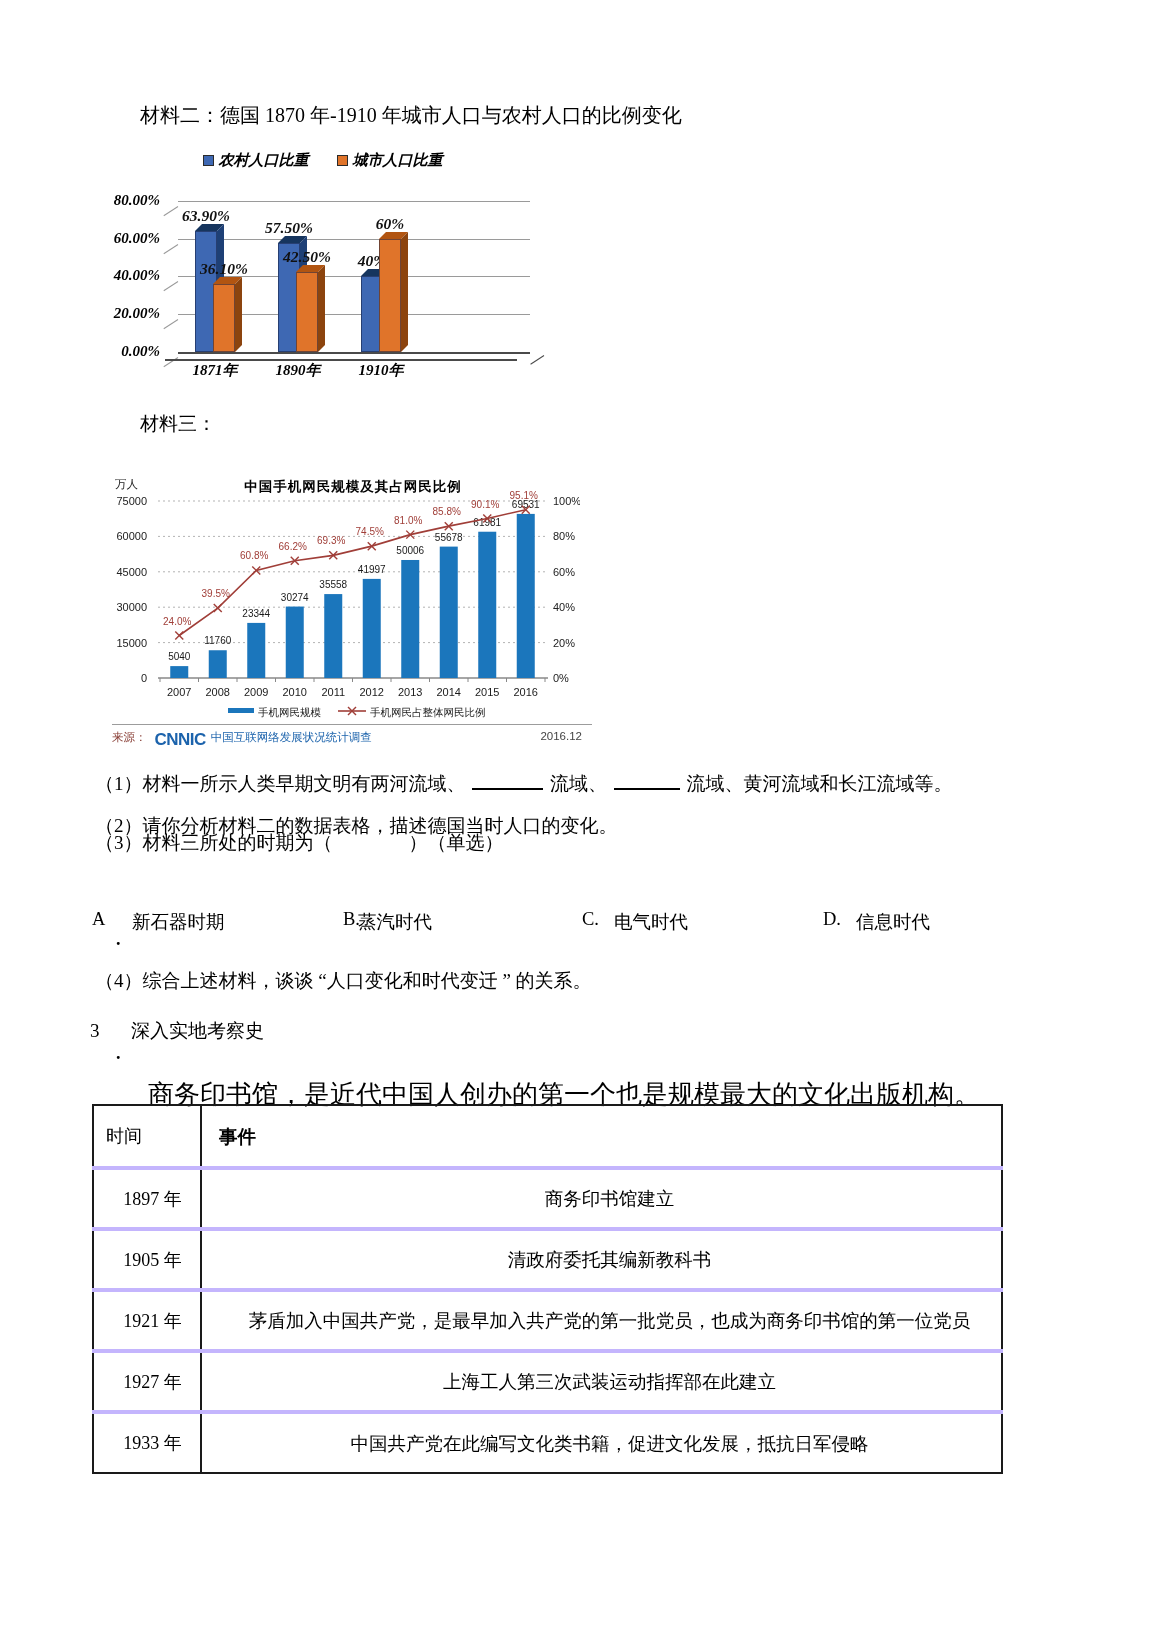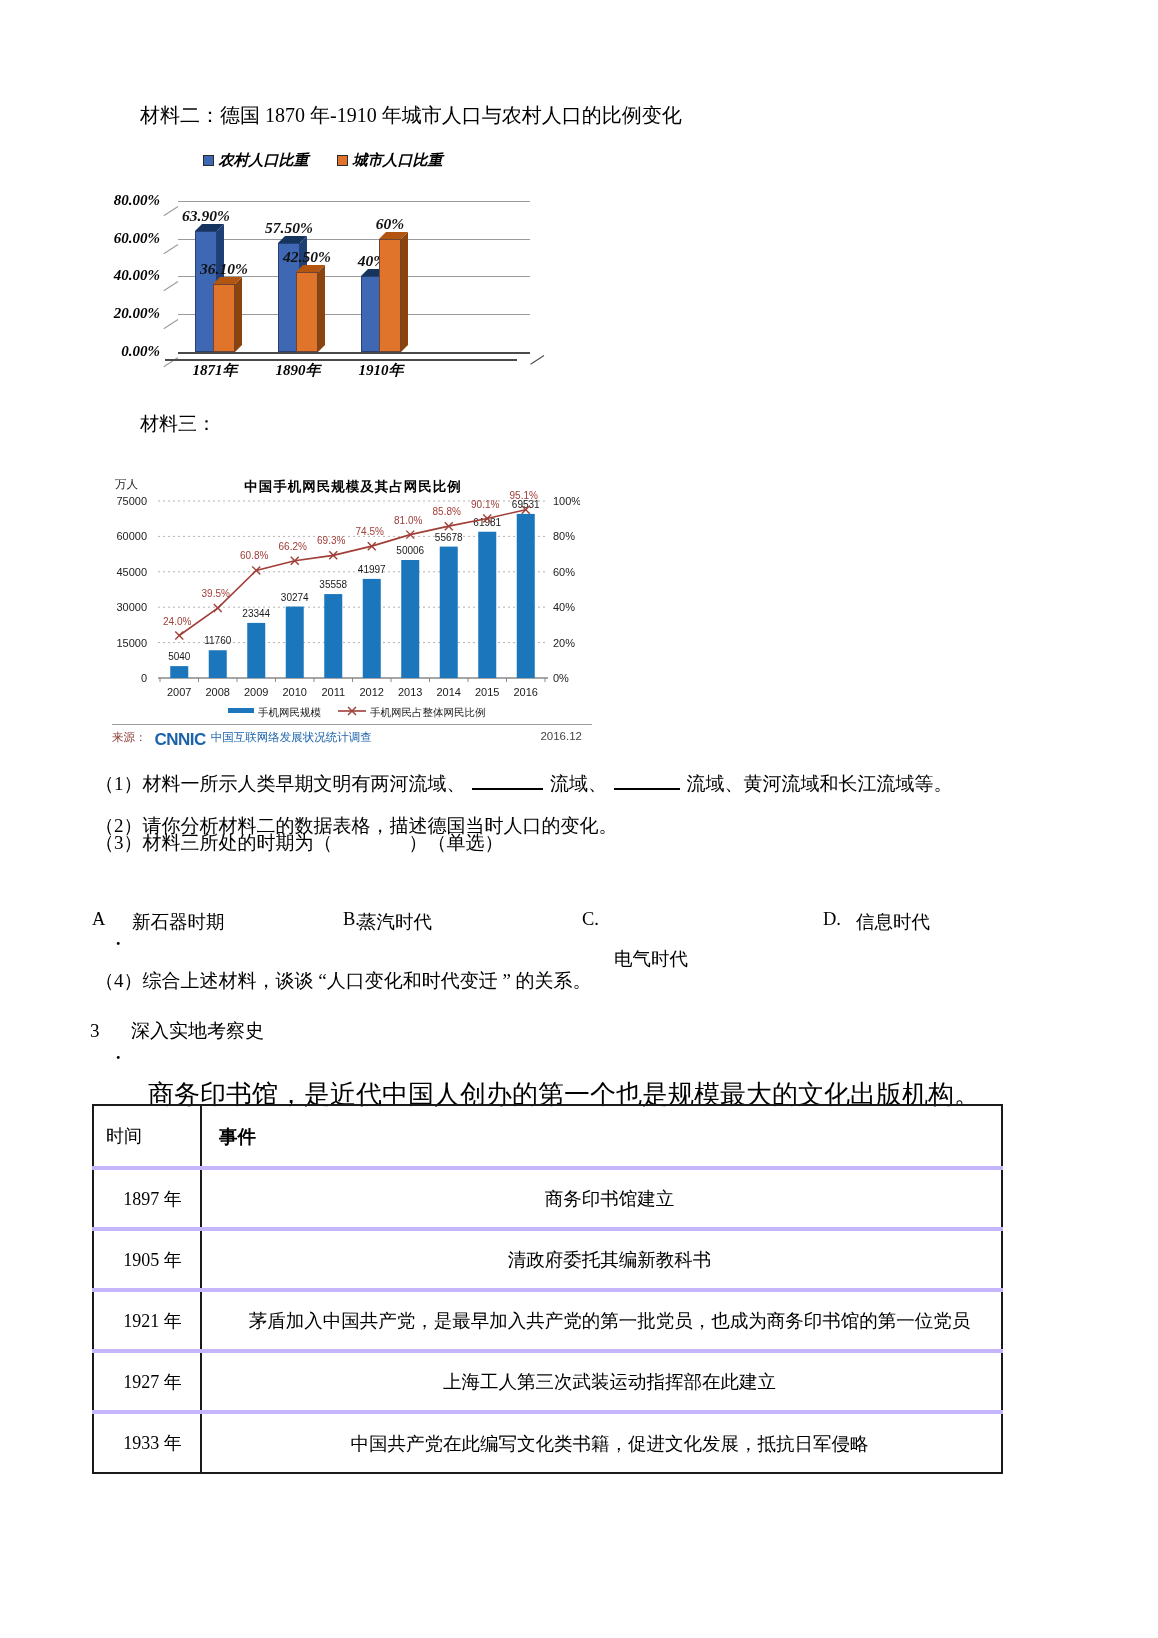--- a/index.html
+++ b/index.html
@@ -245,21 +245,21 @@
   </div>
 
   <div class="abs txt" style="left:95px;top:814px;">（2）请你分析材料二的数据表格，描述德国当时人口的变化。</div>
   <div class="abs txt" style="left:95px;top:831px;">（3）材料三所处的时期为（　　　　）（单选）</div>
 
   <div class="opt" style="left:92px;top:909px;">A</div>
   <div class="opt" style="left:132px;top:909px;">新石器时期</div>
   <div class="opt" style="left:343px;top:909px;">B.</div>
   <div class="opt" style="left:358px;top:909px;">蒸汽时代</div>
   <div class="opt" style="left:582px;top:909px;">C.</div>
-  <div class="opt" style="left:614px;top:909px;margin-top:37px;">电气时代</div>
+  <div class="opt" style="left:614px;top:909px;">电气时代</div>
   <div class="opt" style="left:823px;top:909px;">D.</div>
   <div class="opt" style="left:856px;top:909px;">信息时代</div>
 
   <div class="abs stray-dot" style="left:116px;top:934px;">.</div>
 
   <div class="abs txt" style="left:95px;top:969px;">（4）综合上述材料，谈谈 “人口变化和时代变迁 ” 的关系。</div>
 
   <div class="abs txt" style="left:90px;top:1019px;">3</div>
   <div class="abs txt" style="left:131px;top:1019px;">深入实地考察史</div>
   <div class="abs stray-dot" style="left:116px;top:1048px;">.</div>

